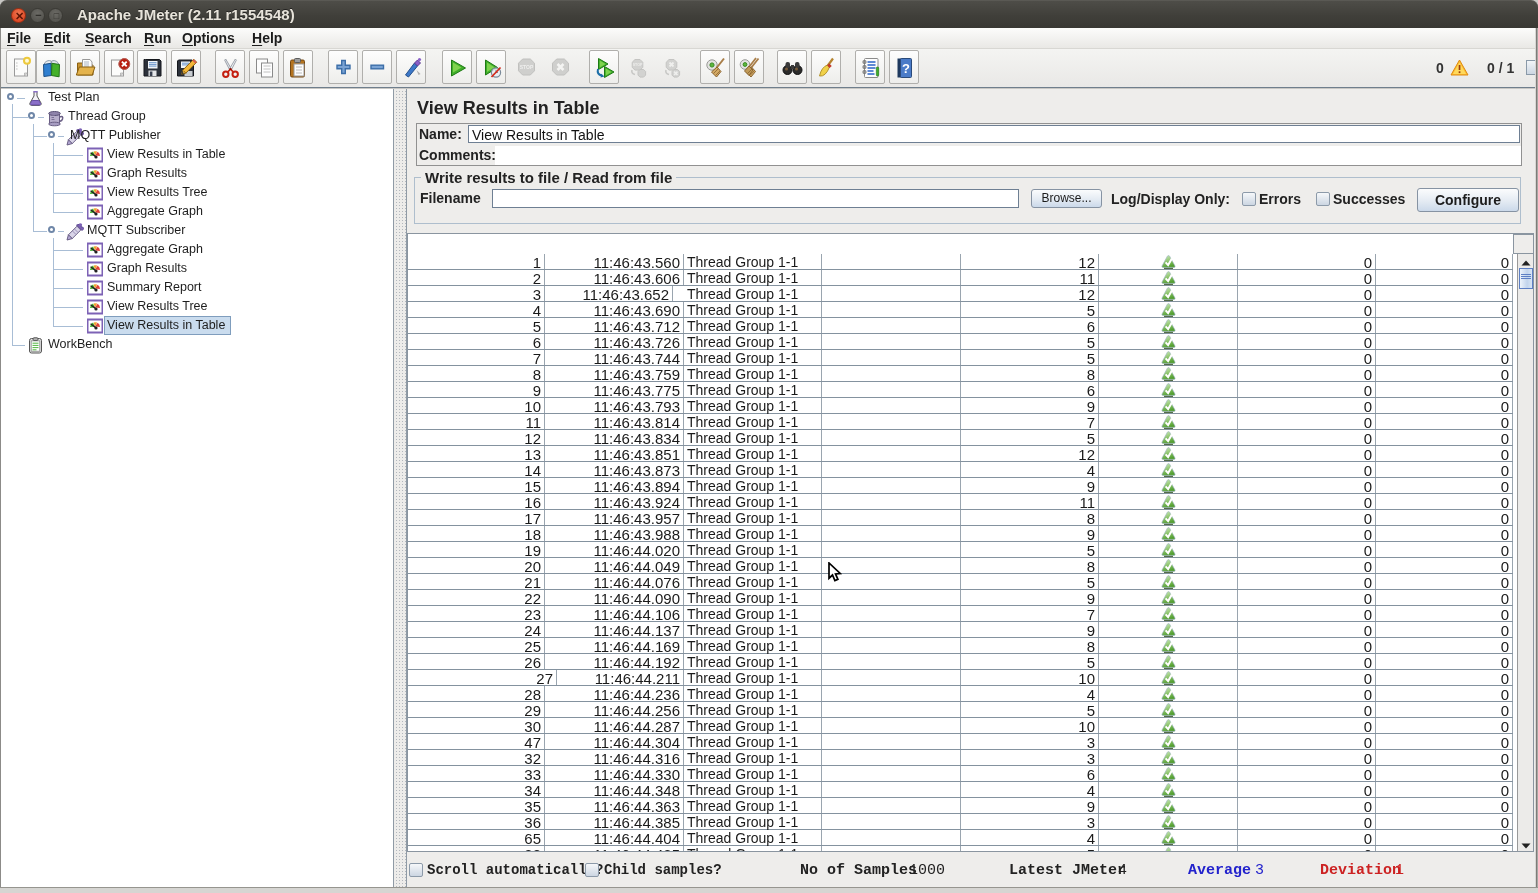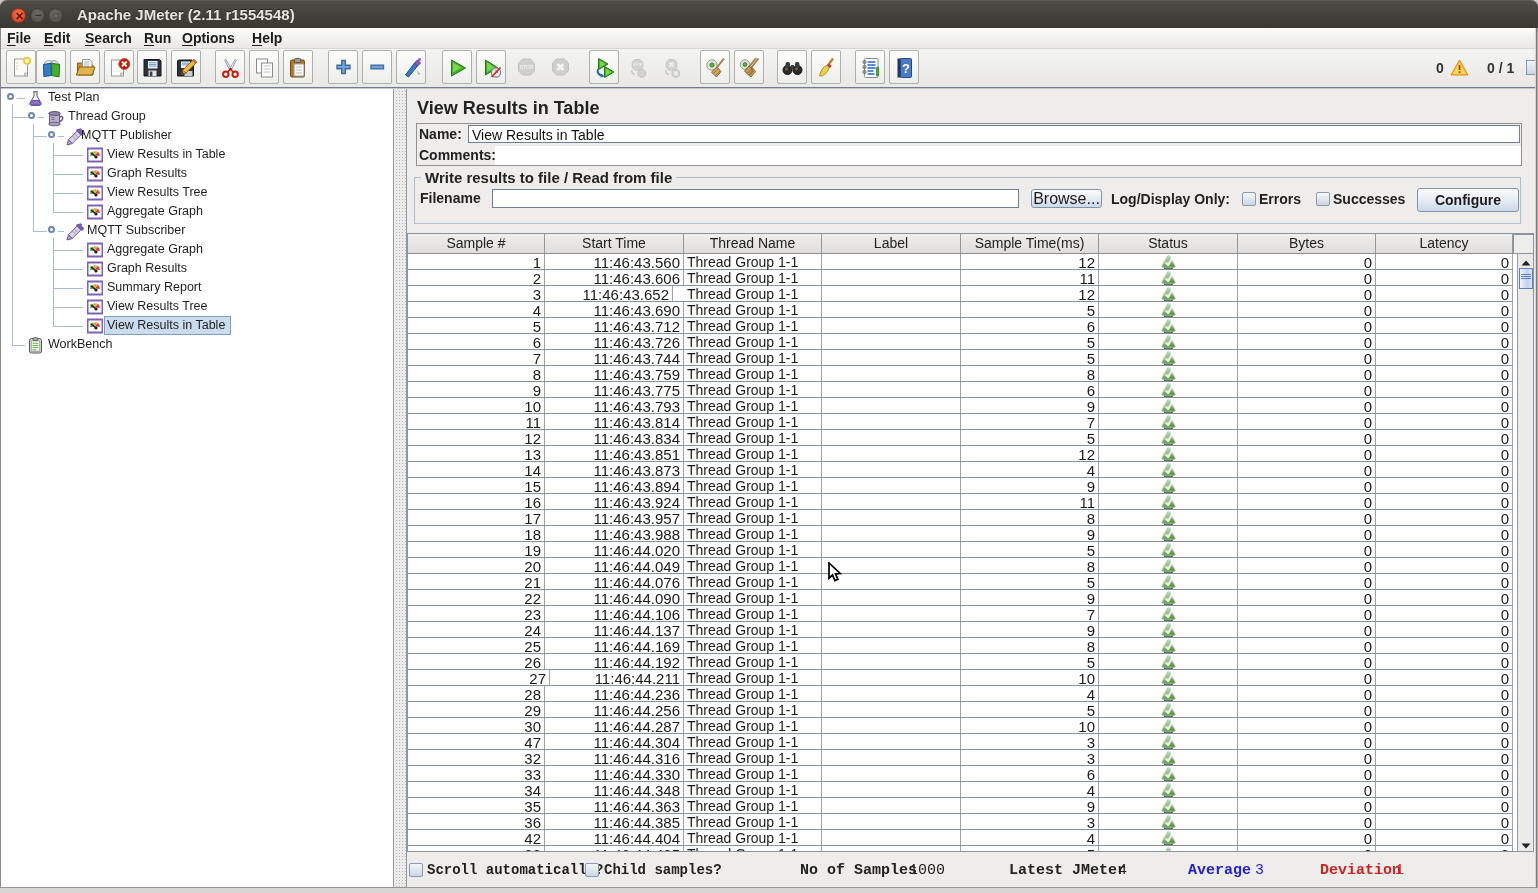--- a/index.html
+++ b/index.html
@@ -366,21 +366,21 @@
 <div class="trow" style="left:67px;top:20px">Thread Group</div>
 <div class="abs" style="left:65px;top:39px;width:19px;height:19px">
         <svg width="18" height="18" viewBox="0 0 18 18" style="position:absolute;left:0;top:0">
           <path d="M11 3.2 L14.8 7 L6.2 15.6 L2.4 11.8 Z" fill="#d9d4e8" stroke="#6a5f85"></path>
           <path d="M10.5 2 l5.5 5.5 2 -2 a2.4 2.4 0 0 0 -1.2 -1.2 l-1.5 -0.3 -0.3 -1.5 a2.4 2.4 0 0 0 -1.2 -1.2 Z" fill="#7d62b5" stroke="#5c4790"></path>
           <circle cx="14.5" cy="1.8" r="1.6" fill="#7d62b5"></circle>
           <path d="M2.4 11.8 L1 17 L6.2 15.6 Z" fill="#b4a8d4" stroke="#6a5f85"></path>
           <path d="M8.5 6 l3.5 3.5 M6.5 8 l3.5 3.5" stroke="#9a90b8"></path>
         </svg>
       </div>
-<div class="trow" style="left:80px;top:39px">MQTT Publisher</div>
+<div class="trow" style="left:69px;top:39px">MQTT Publisher</div>
 <div class="abs" style="left:86px;top:58px;width:19px;height:19px">
         <svg width="16" height="16" viewBox="0 0 16 16" style="position:absolute;left:0;top:0">
           <rect x="0.5" y="1.5" width="15" height="13" fill="#fff" stroke="#7d62b5" stroke-width="2"></rect>
           <path d="M3 9 A5.2 5.2 0 0 1 6 4.6 L8 8.6 Z" fill="#3fae2a"></path>
           <path d="M6.6 4.4 A5.2 5.2 0 0 1 10.2 4.6 L8 8.6 Z" fill="#f0a030"></path>
           <path d="M10.6 4.8 A5.2 5.2 0 0 1 13 9 L8 8.6 Z" fill="#e04038"></path>
           <path d="M8.8 9.6 L3.6 5.8" stroke="#222" stroke-width="1.4"></path>
           <circle cx="9" cy="10" r="1.6" fill="#222"></circle>
         </svg>
       </div>
@@ -498,38 +498,28 @@
       <div class="abs" id="rtitle">View Results in Table</div>
 <div class="abs" id="namebox"></div>
 <div class="flabel" style="left:12px;top:37px">Name:</div>
 <div class="tinput" style="left:61px;top:36px;width:1052px;height:18px;line-height:14px">View Results in Table</div>
 <div class="flabel" style="left:12px;top:58px">Comments:</div>
 <div class="tinput" style="left:88px;top:57px;width:1026px;height:19px;border:none"></div>
 <div class="abs" id="fieldset"></div>
 <div id="fieldset-title">Write results to file / Read from file</div>
 <div class="flabel" style="left:13px;top:101px">Filename</div>
 <div class="tinput" style="left:85px;top:100px;width:527px;height:19px"></div>
-<div class="gbtn" style="left:624px;top:100px;width:71px;height:19px;font-size:16px;line-height:17px">Browse...</div>
+<div class="gbtn" style="left:624px;top:100px;width:71px;height:19px;font-size:12px;line-height:17px">Browse...</div>
 <div class="flabel" style="left:704px;top:102px">Log/Display Only:</div>
 <div class="cb" style="left:835px;top:103px"></div>
 <div class="flabel" style="left:852px;top:102px">Errors</div>
 <div class="cb" style="left:909px;top:103px"></div>
 <div class="flabel" style="left:926px;top:102px">Successes</div>
 <div class="gbtn" style="left:1010px;top:99px;width:102px;height:24px;font-size:14px;font-weight:bold;line-height:22px">Configure</div>
 <div class="abs" id="tablewrap">
-        <div id="thead">
-          <div class="th" style="left:0px;width:137px">Sample #</div>
-          <div class="th" style="left:137px;width:139px">Start Time</div>
-          <div class="th" style="left:276px;width:138px">Thread Name</div>
-          <div class="th" style="left:414px;width:139px">Label</div>
-          <div class="th" style="left:553px;width:138px">Sample Time(ms)</div>
-          <div class="th" style="left:691px;width:139px">Status</div>
-          <div class="th" style="left:830px;width:138px">Bytes</div>
-          <div class="th" style="left:968px;width:137px">Latency</div>
-        </div>
 <div id="tcorner"></div>
 <div id="tbody">
           <div class="tr">
             <div class="td tdr" style="left:0px;width:137px">1</div>
             <div class="td tdr" style="left:137px;width:139px">11:46:43.560</div>
             <div class="td tdl" style="left:276px;width:138px;font-size:14px">Thread Group 1-1</div>
             <div class="td" style="left:414px;width:139px"></div>
             <div class="td tdr" style="left:553px;width:138px">12</div>
             <div class="td" style="left:691px;width:139px;text-align:center"><svg width="15" height="14" viewBox="0 0 15 14" style="vertical-align:top">
                 <path d="M3 12.6 h9 v1.2 h-9 Z" fill="#2a4a1c"></path>
@@ -883,21 +873,21 @@
             <div class="td tdr" style="left:553px;width:138px">5</div>
             <div class="td" style="left:691px;width:139px;text-align:center"><svg width="15" height="14" viewBox="0 0 15 14" style="vertical-align:top">
                 <path d="M3 12.6 h9 v1.2 h-9 Z" fill="#2a4a1c"></path>
                 <path d="M7.5 0.6 Q8.3 0.6 8.8 1.5 L14 11 Q14.6 12.4 13 12.4 L2 12.4 Q0.4 12.4 1 11 L6.2 1.5 Q6.7 0.6 7.5 0.6 Z" fill="url(#sg)" stroke="#9ab0c4" stroke-width="0.6"></path>
                 <path d="M4.6 7.4 L7.1 10.1 L10.9 3.4" fill="none" stroke="#fff" stroke-width="2"></path>
               </svg></div>
             <div class="td tdr" style="left:830px;width:138px">0</div>
             <div class="td tdr" style="left:968px;width:137px">0</div>
           </div>
 <div class="tr">
-            <div class="td tdr" style="left:5px;width:137px">27</div>
+            <div class="td tdr" style="left:12px;width:137px">27</div>
             <div class="td tdr" style="left:137px;width:139px">11:46:44.211</div>
             <div class="td tdl" style="left:276px;width:138px;font-size:14px">Thread Group 1-1</div>
             <div class="td" style="left:414px;width:139px"></div>
             <div class="td tdr" style="left:553px;width:138px">10</div>
             <div class="td" style="left:691px;width:139px;text-align:center"><svg width="15" height="14" viewBox="0 0 15 14" style="vertical-align:top">
                 <path d="M3 12.6 h9 v1.2 h-9 Z" fill="#2a4a1c"></path>
                 <path d="M7.5 0.6 Q8.3 0.6 8.8 1.5 L14 11 Q14.6 12.4 13 12.4 L2 12.4 Q0.4 12.4 1 11 L6.2 1.5 Q6.7 0.6 7.5 0.6 Z" fill="url(#sg)" stroke="#9ab0c4" stroke-width="0.6"></path>
                 <path d="M4.6 7.4 L7.1 10.1 L10.9 3.4" fill="none" stroke="#fff" stroke-width="2"></path>
               </svg></div>
             <div class="td tdr" style="left:830px;width:138px">0</div>
@@ -1023,21 +1013,21 @@
             <div class="td tdr" style="left:553px;width:138px">3</div>
             <div class="td" style="left:691px;width:139px;text-align:center"><svg width="15" height="14" viewBox="0 0 15 14" style="vertical-align:top">
                 <path d="M3 12.6 h9 v1.2 h-9 Z" fill="#2a4a1c"></path>
                 <path d="M7.5 0.6 Q8.3 0.6 8.8 1.5 L14 11 Q14.6 12.4 13 12.4 L2 12.4 Q0.4 12.4 1 11 L6.2 1.5 Q6.7 0.6 7.5 0.6 Z" fill="url(#sg)" stroke="#9ab0c4" stroke-width="0.6"></path>
                 <path d="M4.6 7.4 L7.1 10.1 L10.9 3.4" fill="none" stroke="#fff" stroke-width="2"></path>
               </svg></div>
             <div class="td tdr" style="left:830px;width:138px">0</div>
             <div class="td tdr" style="left:968px;width:137px">0</div>
           </div>
 <div class="tr">
-            <div class="td tdr" style="left:0px;width:137px">42</div>
+            <div class="td tdr" style="left:0px;width:137px">65</div>
             <div class="td tdr" style="left:137px;width:139px">11:46:44.404</div>
             <div class="td tdl" style="left:276px;width:138px;font-size:14px">Thread Group 1-1</div>
             <div class="td" style="left:414px;width:139px"></div>
             <div class="td tdr" style="left:553px;width:138px">4</div>
             <div class="td" style="left:691px;width:139px;text-align:center"><svg width="15" height="14" viewBox="0 0 15 14" style="vertical-align:top">
                 <path d="M3 12.6 h9 v1.2 h-9 Z" fill="#2a4a1c"></path>
                 <path d="M7.5 0.6 Q8.3 0.6 8.8 1.5 L14 11 Q14.6 12.4 13 12.4 L2 12.4 Q0.4 12.4 1 11 L6.2 1.5 Q6.7 0.6 7.5 0.6 Z" fill="url(#sg)" stroke="#9ab0c4" stroke-width="0.6"></path>
                 <path d="M4.6 7.4 L7.1 10.1 L10.9 3.4" fill="none" stroke="#fff" stroke-width="2"></path>
               </svg></div>
             <div class="td tdr" style="left:830px;width:138px">0</div>

